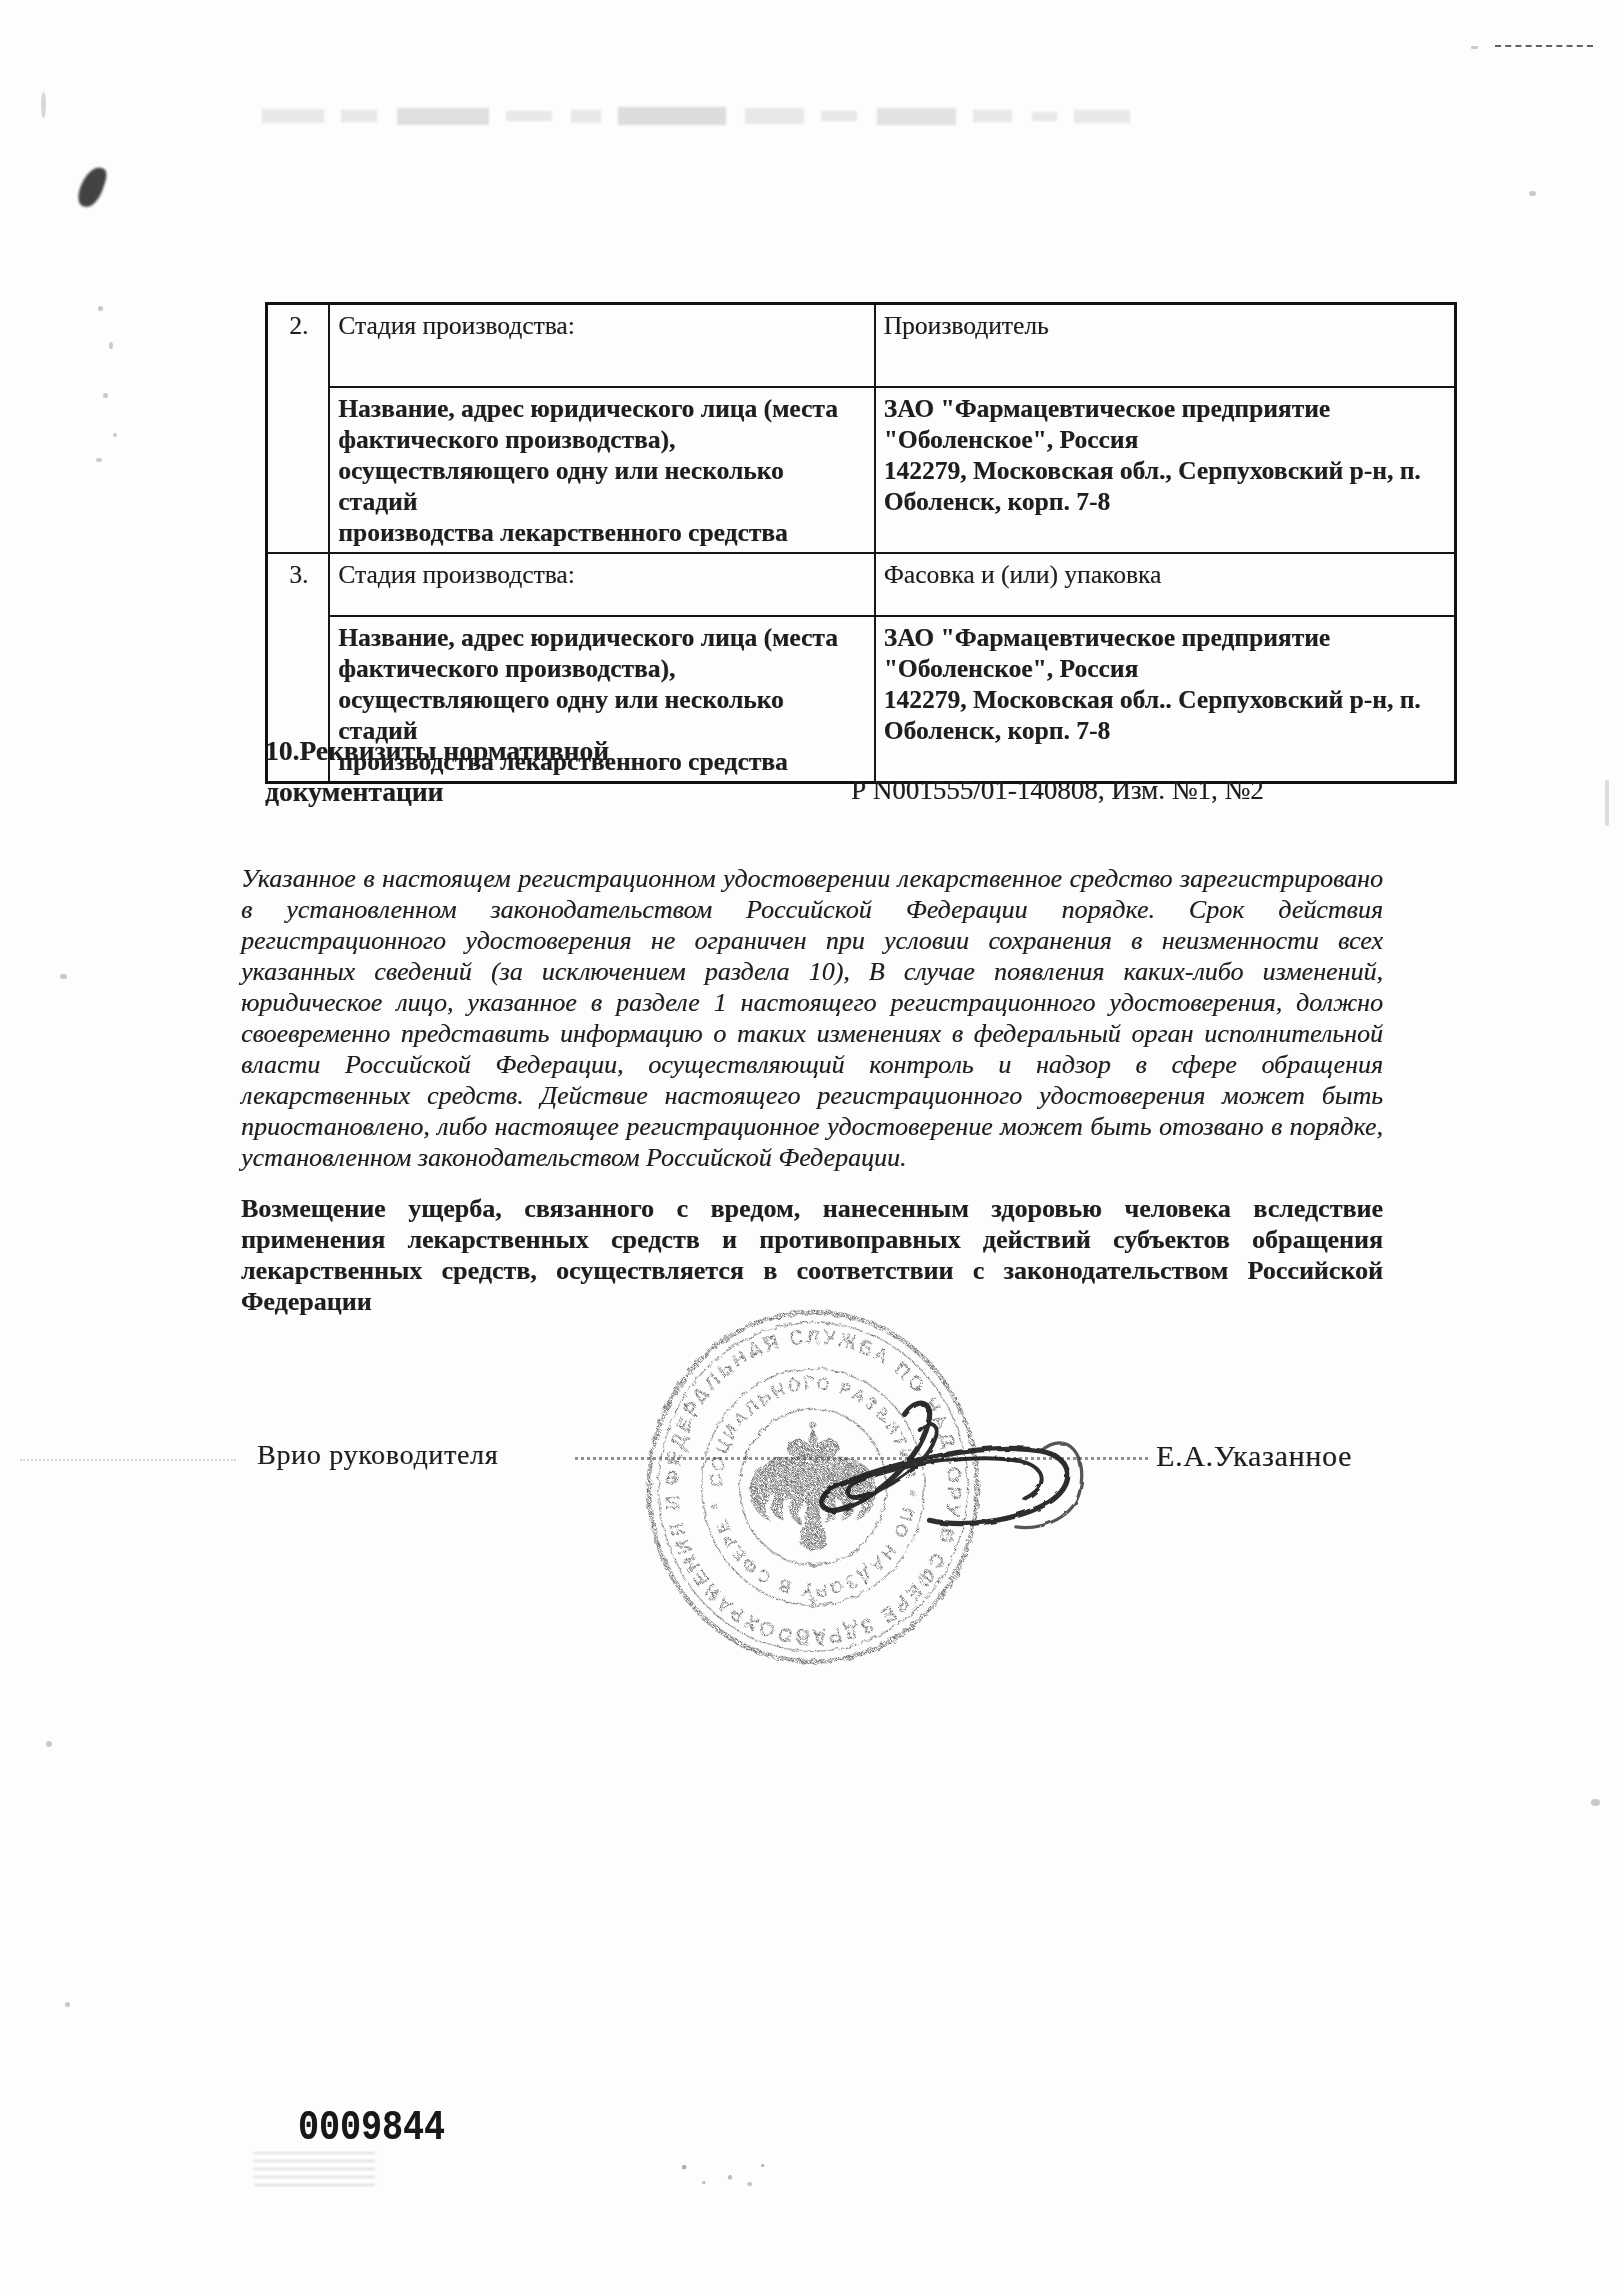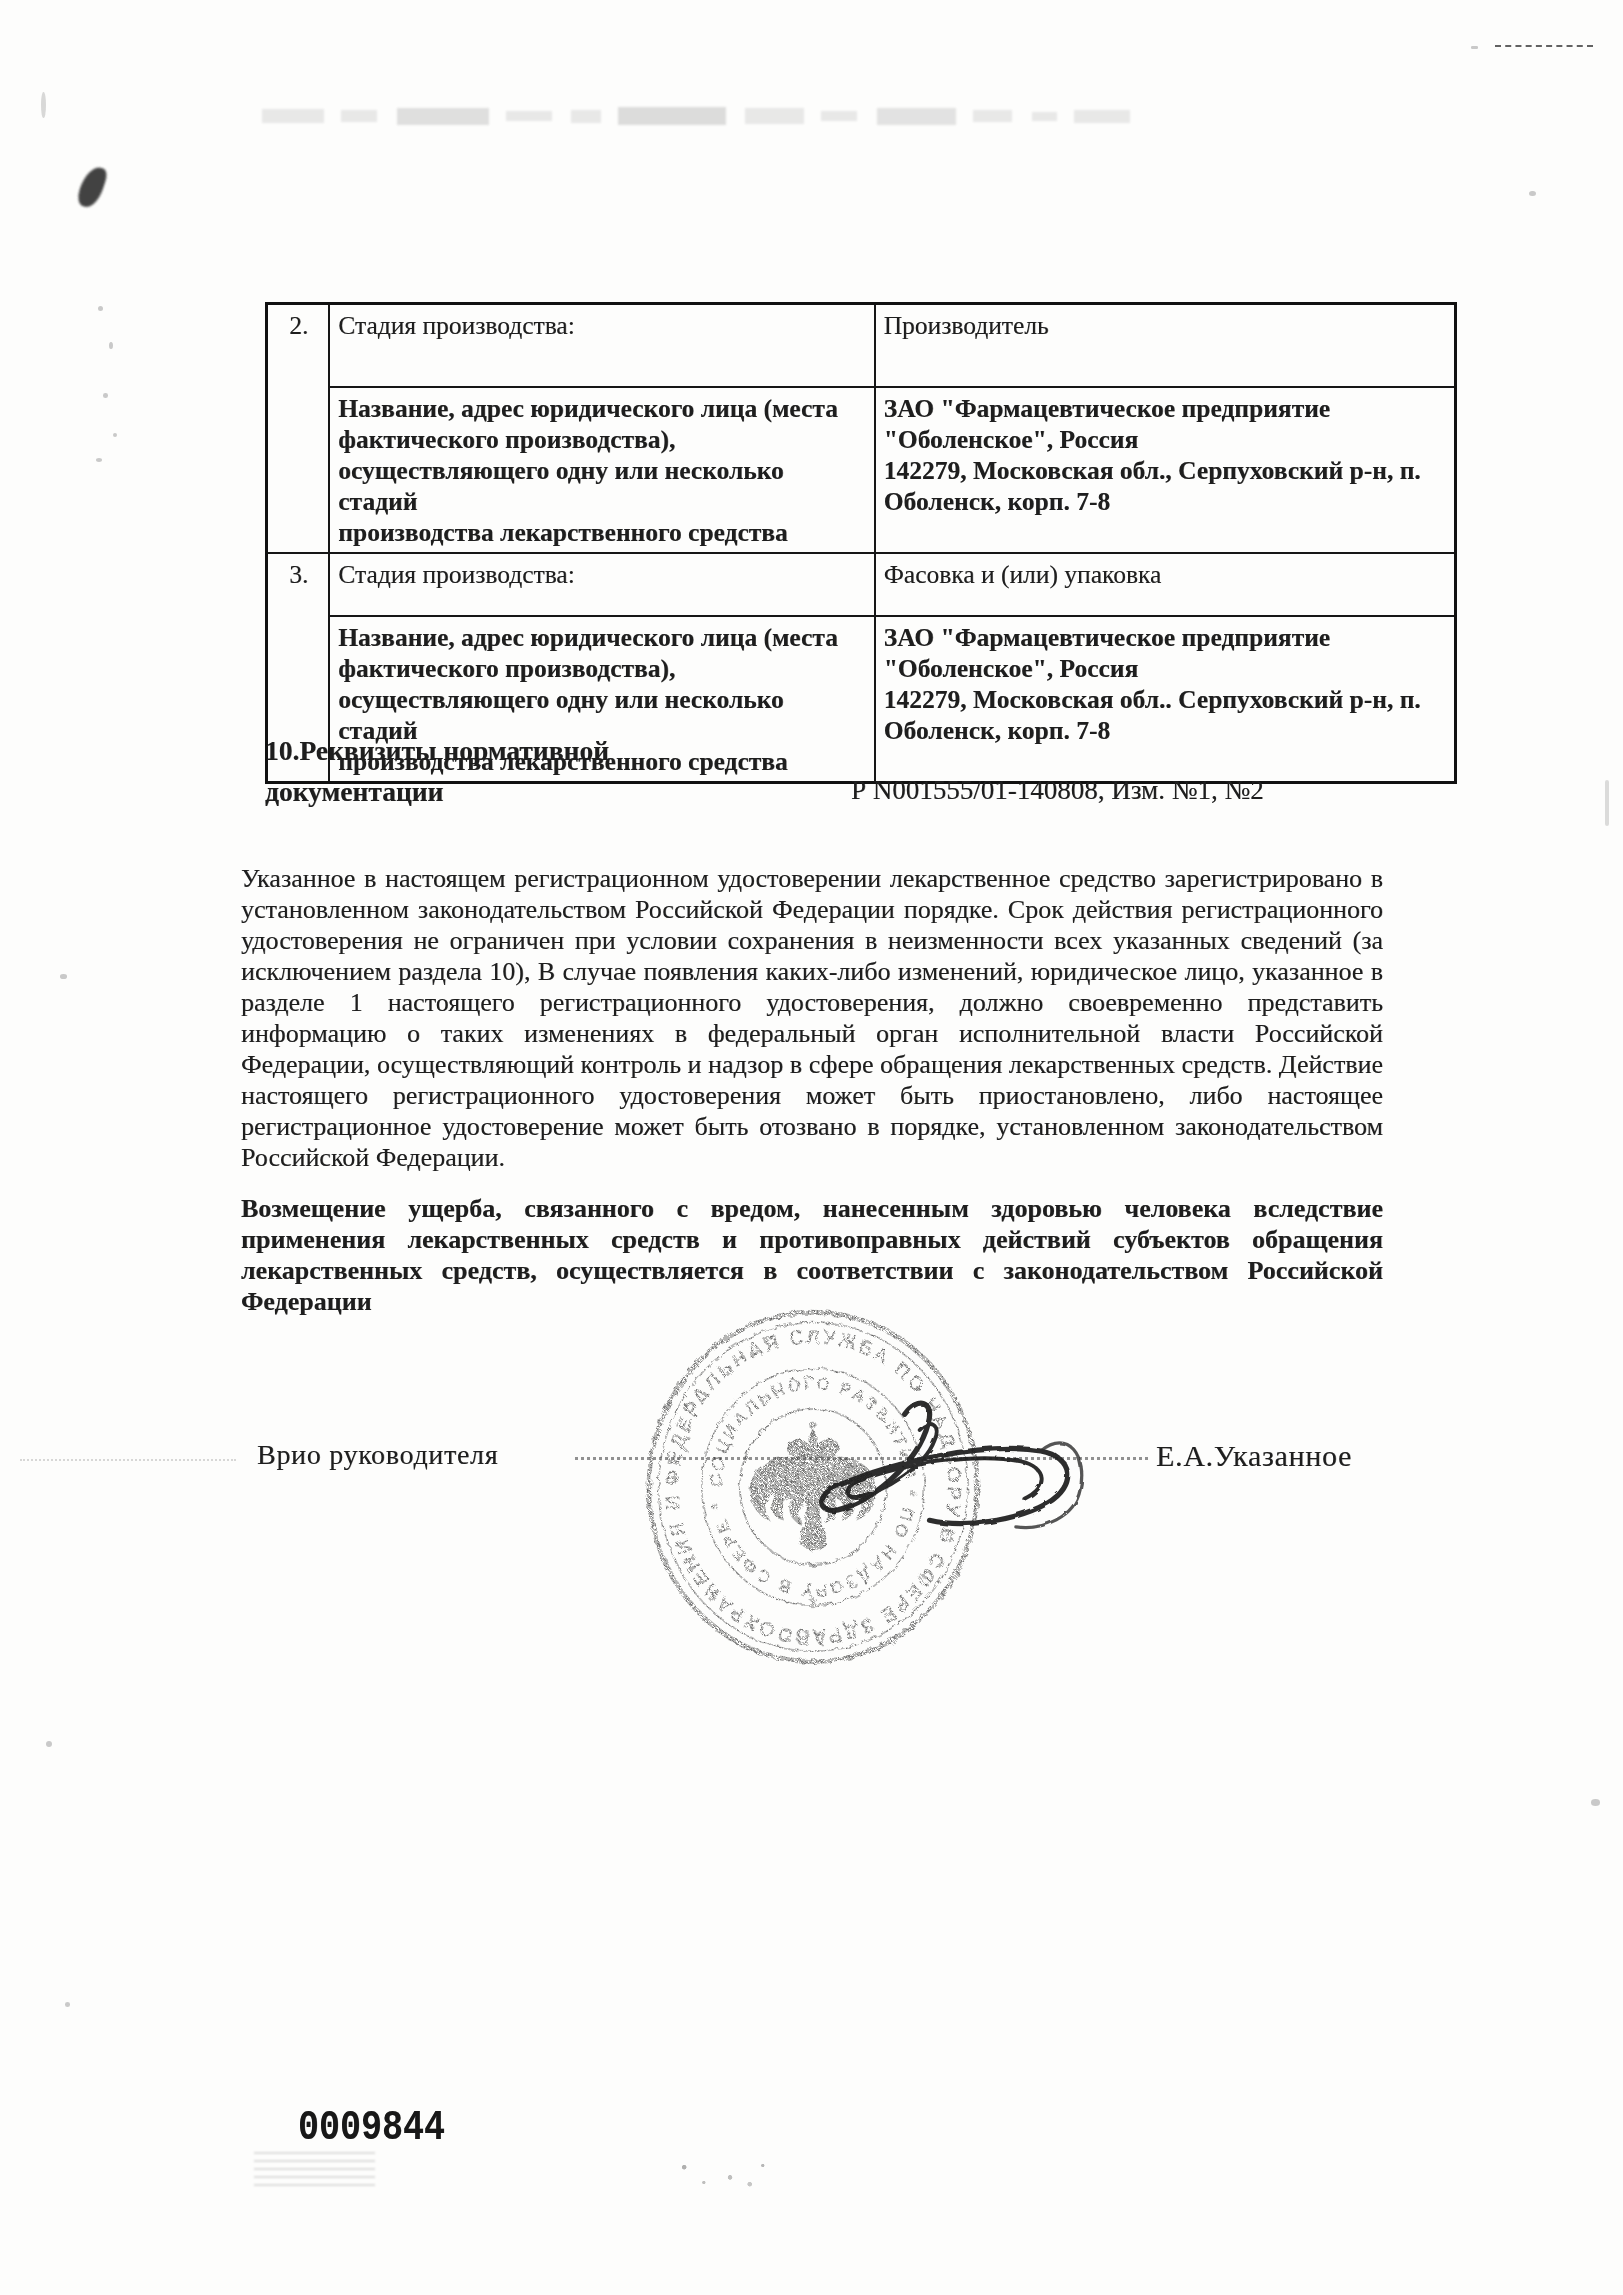--- a/index.html
+++ b/index.html
@@ -37,21 +37,21 @@
   tr.sechead td{border-bottom-width:2px;}
   tr.secbody td{border-top-width:2px;font-weight:bold;}
   tr.sec2 td{border-top-width:2.6px;}
 
   
   .sec10-head{left:265px;top:730px;width:432px;font-size:27.5px;line-height:41px;font-weight:700;}
   .sec10-val{left:851px;top:751px;font-size:27px;margin-top:24px;}
 
   
   .para{left:241px;width:1142px;text-align:justify;font-size:26px;line-height:31px;}
-  .p1{top:863px;}
+  .p1{top:863px;font-style:italic;}
   .p2{top:1193px;font-weight:700;}
 
   
   .sigrole{left:257px;top:1439px;font-size:28px;letter-spacing:0.7px;}
   .signame{left:1156px;top:1439px;font-size:30px;letter-spacing:0.7px;}
   .dotline{left:575px;top:1437px;width:573px;height:19.6px;border-bottom:3.3px dotted #4b4b4b;opacity:.6;}
   .dotline-left{left:19.6px;top:1439px;width:216px;height:19.6px;border-bottom:2.6px dotted #6a6a6a;opacity:.25;}
 
   
   svg.stamp{left:622px;top:1299px;width:458px;height:406px;overflow:visible;}

